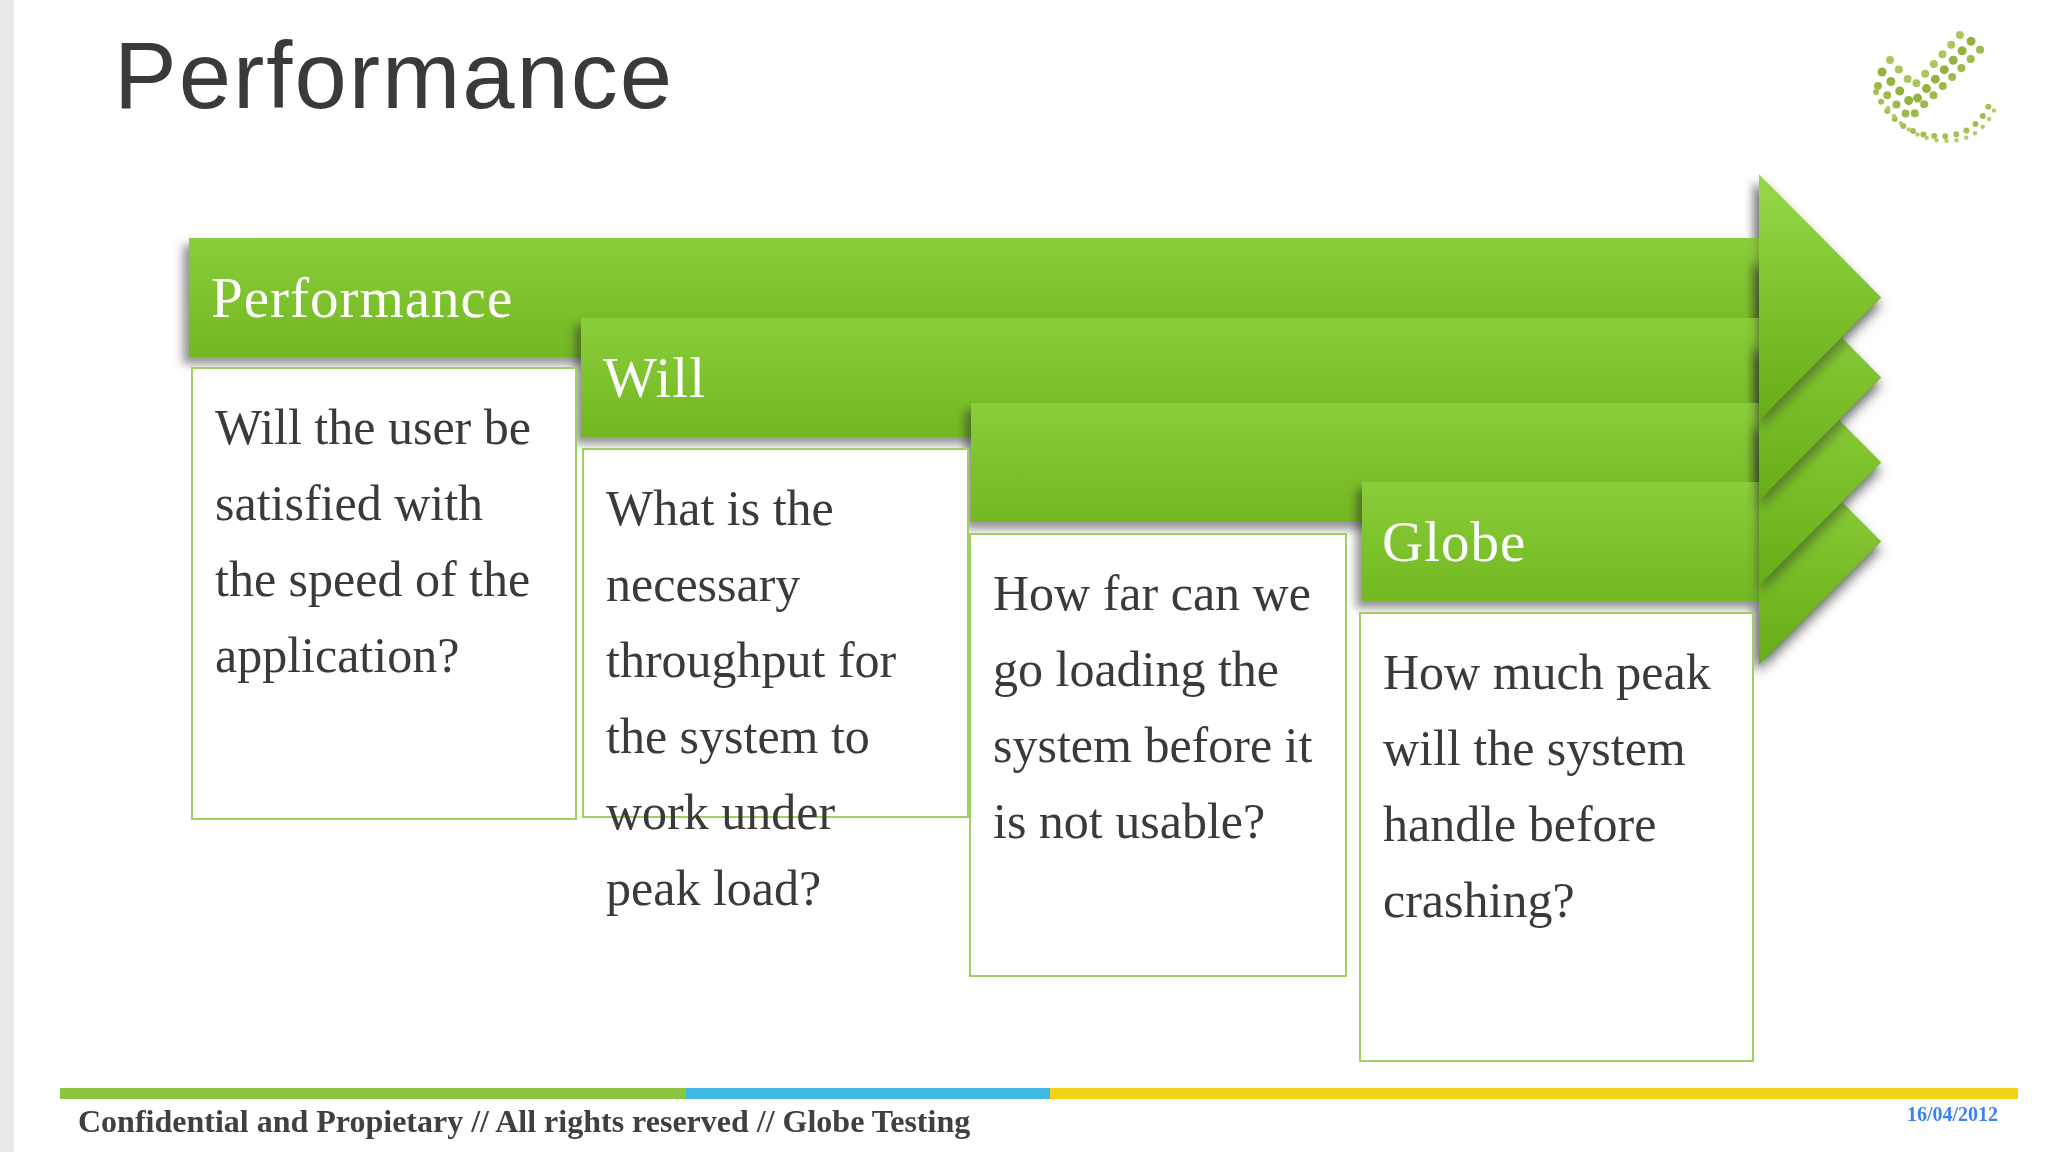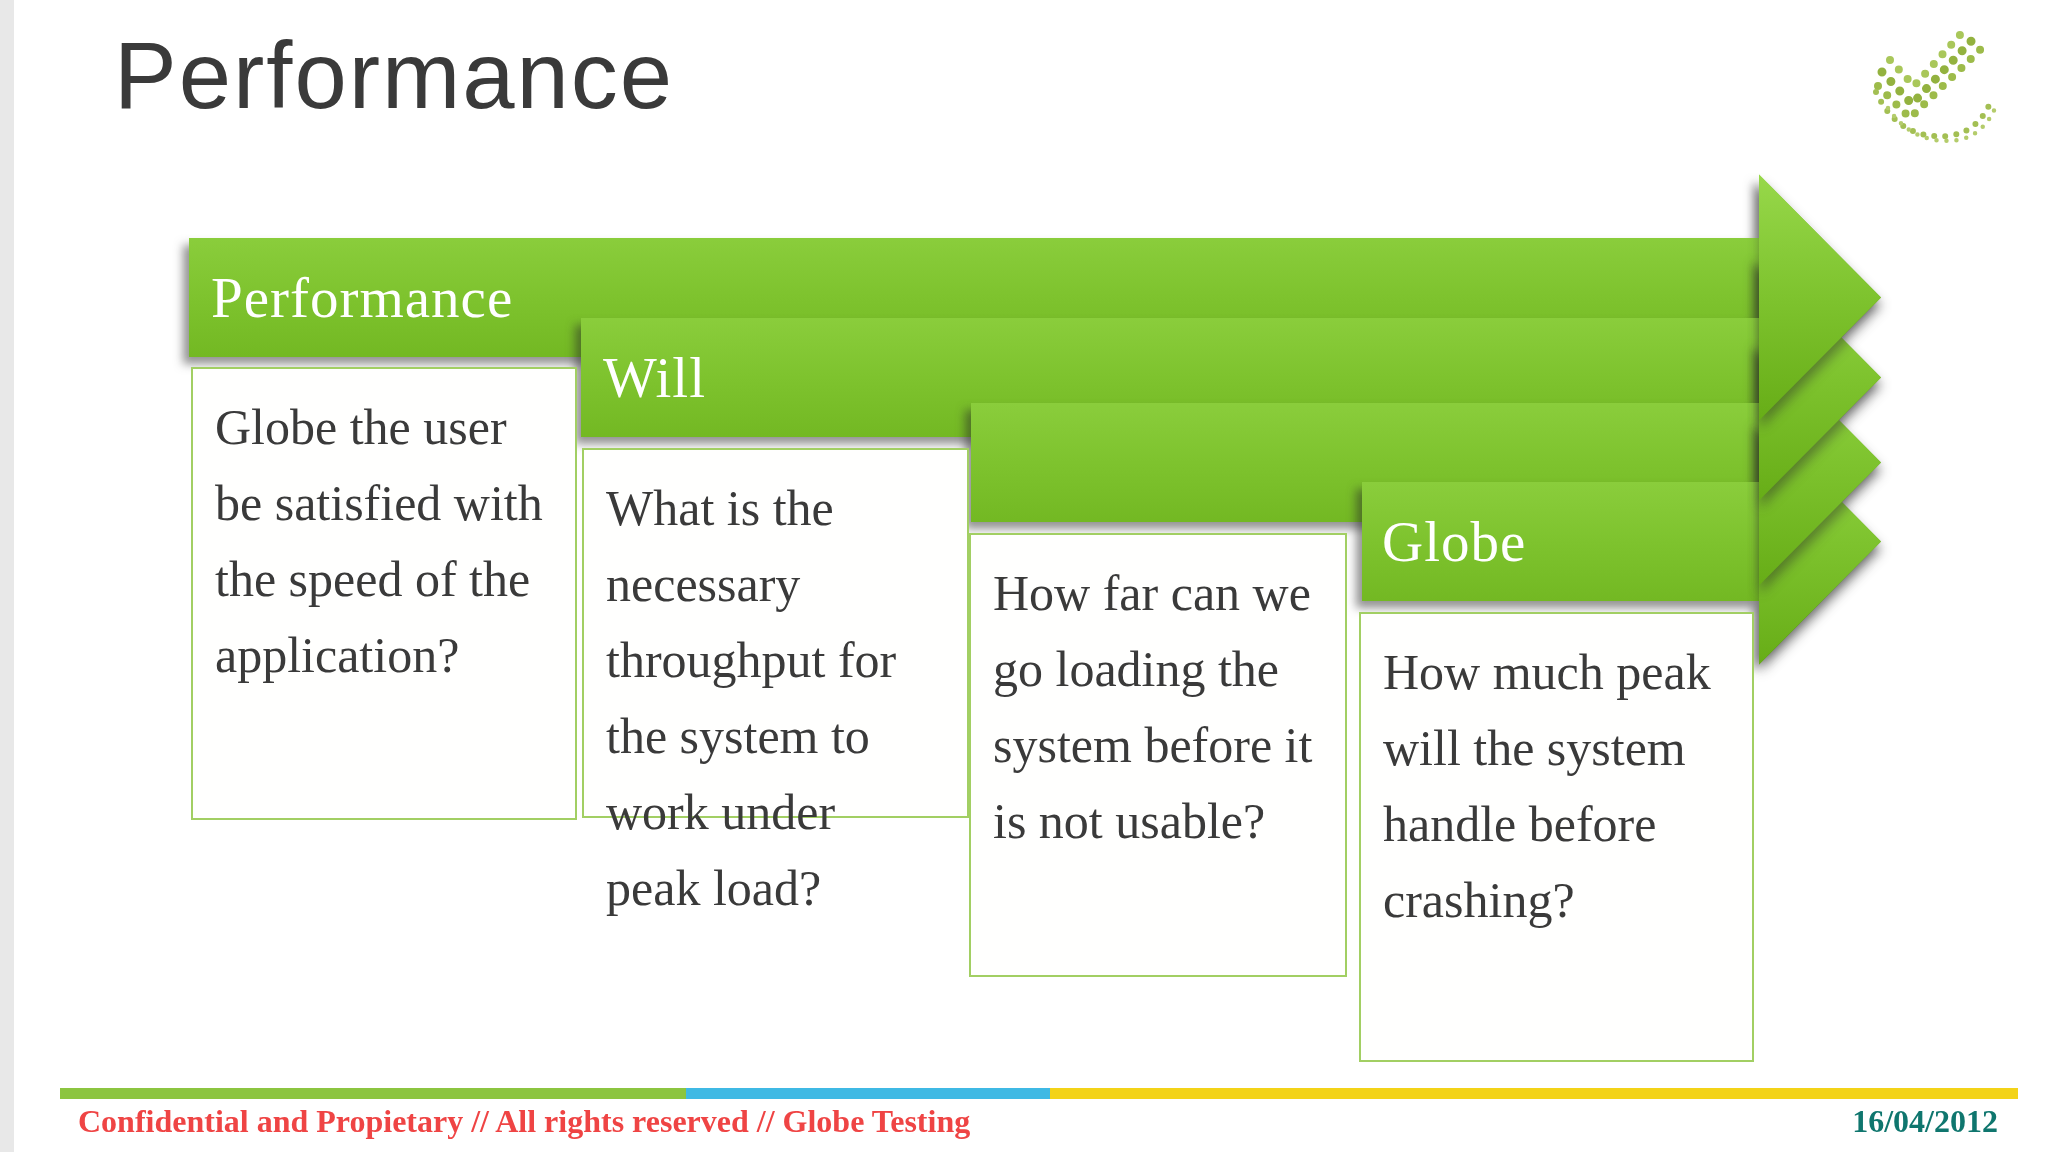--- a/index.html
+++ b/index.html
@@ -35,46 +35,46 @@
     padding:20px 26px 0 22px;font-size:50px;line-height:1.52;color:#3a3a3a;
     font-family:"Liberation Serif",serif;
   }
   
   .fbar{position:absolute;top:1088px;height:11px;}
   #fbar-green{left:46px;width:626px;}
   #fbar-blue{left:672px;width:364px;}
   #fbar-yellow{left:1036px;width:968px;}
   #footer-text{
     position:absolute;left:64px;top:1103px;font-size:32px;font-weight:bold;
-    color:#ef4444;font-family:"Liberation Serif",serif;white-space:nowrap;text-align:center;
+    color:#404040;font-family:"Liberation Serif",serif;white-space:nowrap;text-align:center;
   }
   #footer-date{
-    position:absolute;right:64px;top:1103px;font-size:32px;font-weight:bold;
-    color:#0f766e;font-family:"Liberation Serif",serif;
+    position:absolute;right:64px;top:1103px;font-size:20px;font-weight:bold;
+    color:#3b82f6;font-family:"Liberation Serif",serif;
   }
 </style>
 </head>
 <body>
 
 <div id="slide">
 
   <div id="slide-title">Performance</div>
 
   <svg id="logo" viewBox="0 0 170 140">
     <g fill="none" stroke-linecap="round">
       <path d="M 34,46 L 58,72 L 112,12" stroke="#a9c75a" stroke-width="8" stroke-dasharray="0 13"></path>
       <path d="M 26,58 L 56,90 L 120,22" stroke="#93b23f" stroke-width="9" stroke-dasharray="0 13"></path>
       <path d="M 22,72 L 54,104 L 127,33" stroke="#9dbb4a" stroke-width="8" stroke-dasharray="0 13"></path>
       <path d="M 20,78 Q 42,126 92,122 Q 124,118 136,84" stroke="#a3bf53" stroke-width="6" stroke-dasharray="0 11"></path>
       <path d="M 32,94 Q 58,132 102,126 Q 128,121 140,92" stroke="#b4cc6b" stroke-width="4.5" stroke-dasharray="0 10"></path>
     </g>
   </svg>
 
   <div class="qbox" style="left:177px;top:367px;width:386px;height:453px;">
-    <div class="qtext">Globe the user be satisfied with the speed of the application?</div>
+    <div class="qtext">Will the user be satisfied with the speed of the application?</div>
   </div>
 
   <div class="qbox" style="left:568px;top:448px;width:387px;height:370px;">
     <div class="qtext">What is the necessary throughput for the system to work under peak load?</div>
   </div>
 
   <div class="qbox" style="left:955px;top:533px;width:378px;height:444px;">
     <div class="qtext">How far can we go loading the system before it is not usable?</div>
   </div>
 

